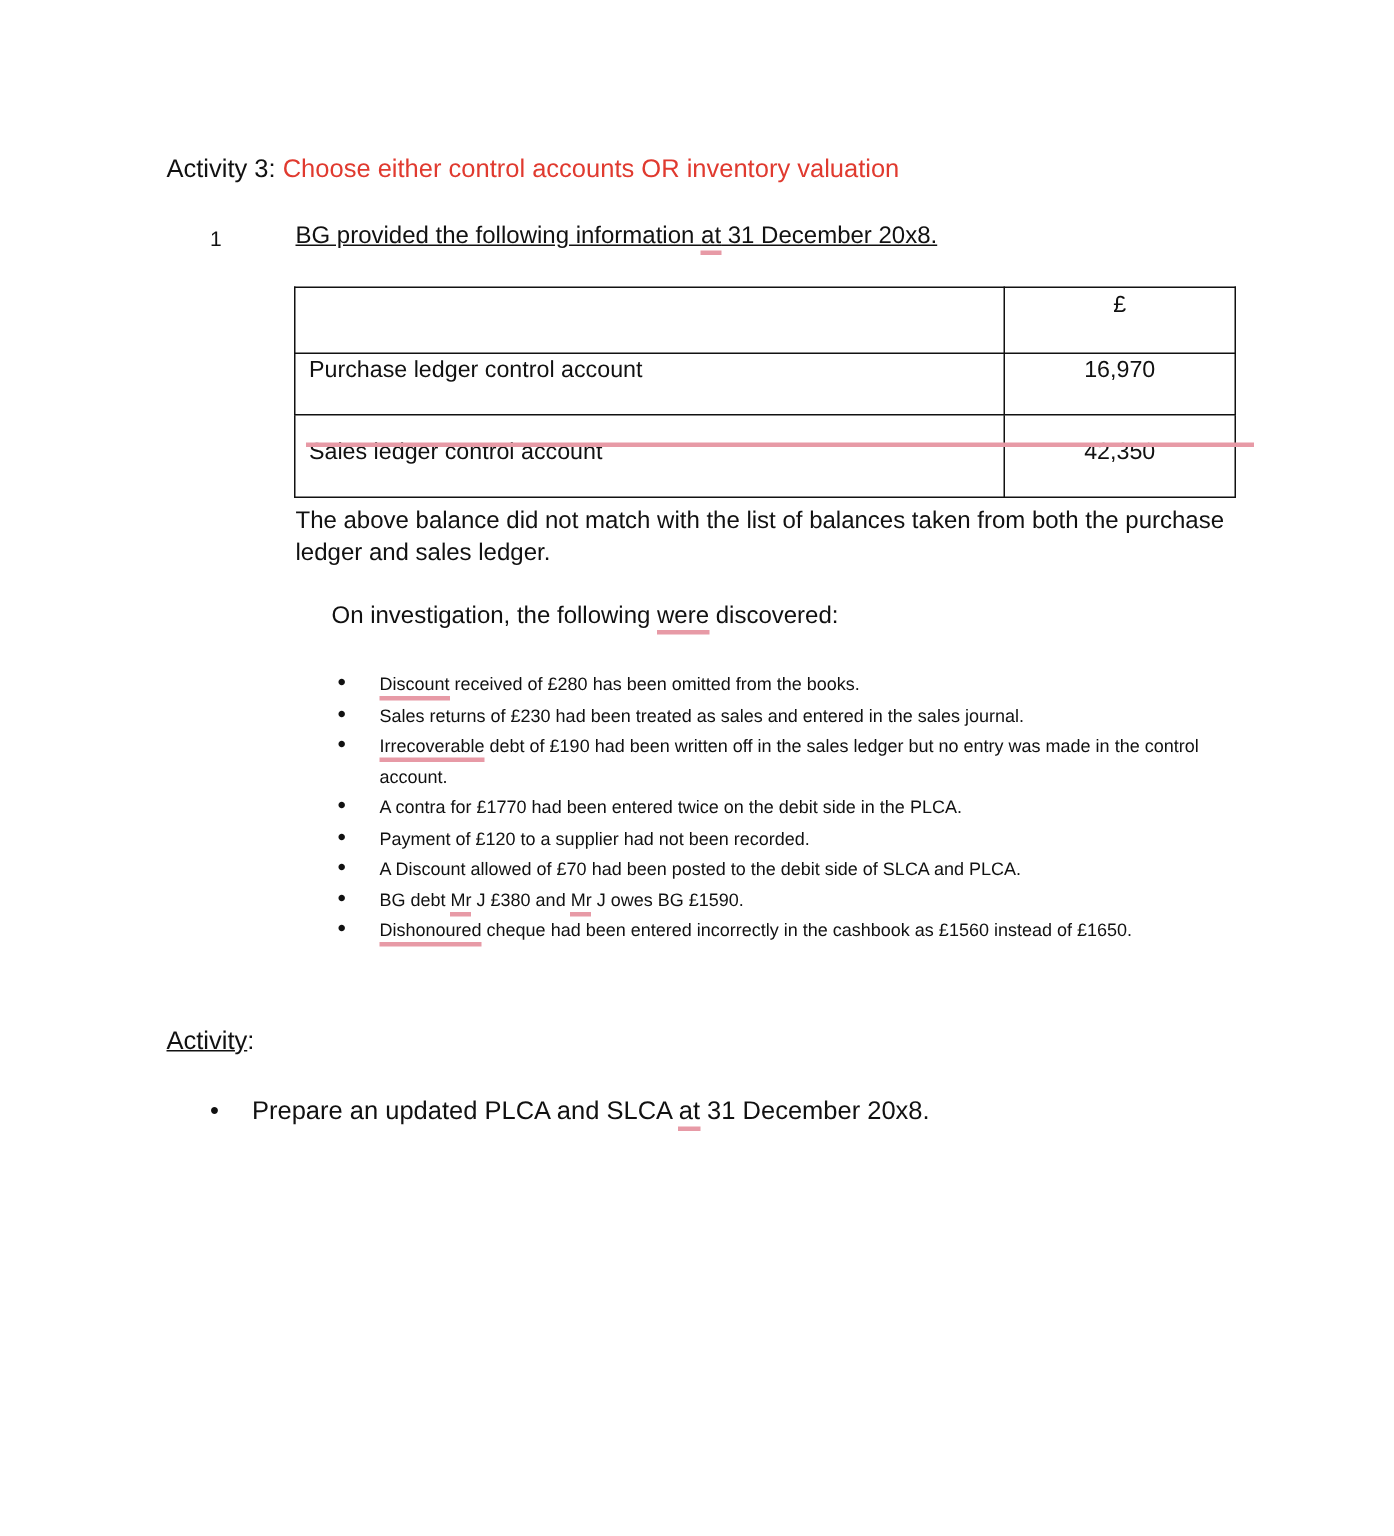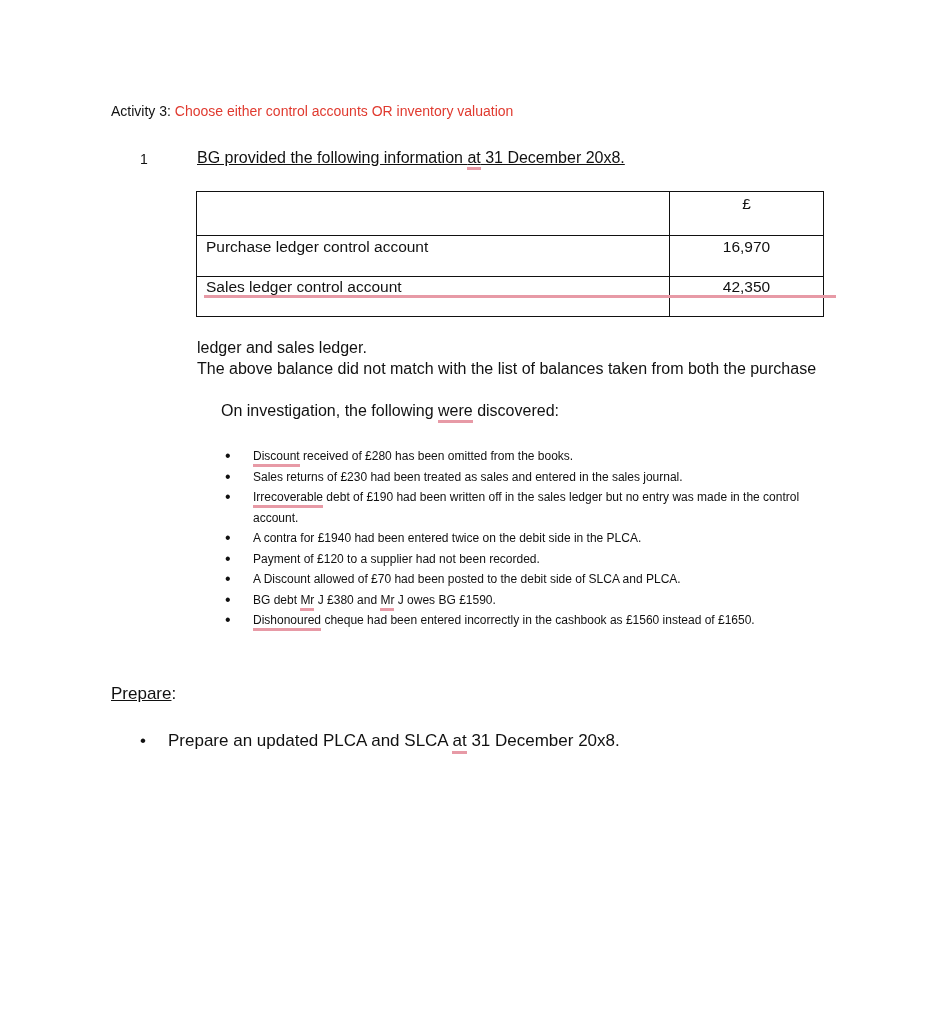--- a/index.html
+++ b/index.html
@@ -1,30 +1,30 @@
 <!DOCTYPE html>
 <html><head>
 <meta charset="utf-8">
 <style>
   html, body { margin:0; padding:0; background:#ffffff; }
   body { width:929px; height:1024px; position:relative; overflow:hidden;
          font-family:"Liberation Sans", sans-serif; color:#111; }
   .abs { position:absolute; white-space:nowrap; }
-  .title { left:111px; top:103px; font-size:14px; }
+  .title { left:111px; top:103px; font-size:17px; }
   .title .red { color:#e03a2f; }
   .qnum { left:140px; top:151px; font-size:14px; }
   .intro { left:197px; top:149px; font-size:16px;text-decoration:underline; }
   .sq { position:relative; }
   .sq::after { content:""; position:absolute; left:0; right:0; bottom:-4px; height:3px; background:#e79aa6; }
   table.bal { position:absolute; left:196px; top:191px; width:628px; border-collapse:collapse; font-size:15.5px; }
   table.bal td { border:1.5px solid #111; padding:0 9px; vertical-align:top; }
   table.bal td.amt { width:135px; text-align:center; }
   table.bal tr.r0 td { height:40px; padding-top:3px; }
   table.bal tr.r1 td { height:38px; padding-top:2px; }
-  table.bal tr.r2 td { height:38px; padding-top:1px; }
+  table.bal tr.r2 td { height:38px; padding-top:16px; }
   .tbl-squiggle { position:absolute; left:204px; top:295px; width:632px; height:3px; background:#e79aa6; }
   .para { left:197px; font-size:16px; line-height:21px; }
   ul.issues { position:absolute; left:225px; top:446px; margin:0; padding:0; list-style:none; font-size:12px; line-height:20.5px; width:590px; }
   ul.issues li { position:relative; padding-left:28px; white-space:normal; }
   ul.issues li::before { content:"\2022"; position:absolute; left:0; top:0; font-size:16px; }
   .req { left:111px; top:684px; font-size:17px; }
   .req .u { text-decoration:underline; }
   .task { left:140px; top:731px; font-size:17px; }
   .task .b { display:inline-block; width:28px; }
 </style>
@@ -48,31 +48,31 @@
   </tr>
   <tr class="r2">
     <td>Sales ledger control account</td>
     <td class="amt">42,350</td>
   </tr>
 </tbody>
   </table>
 <div class="abs tbl-squiggle"></div>
 
 <div class="abs para" style="top:337px;">
+  <div>The above balance did not match with the list of balances taken from both the purchase</div>
   <div>ledger and sales ledger.</div>
-  <div>The above balance did not match with the list of balances taken from both the purchase</div>
 </div>
 <div class="abs para" style="top:400px;margin-left:24px;"><span>On investigation, the following </span><span class="sq">were</span><span> discovered:</span></div>
 
 <ul class="issues">
   <li><span class="sq">Discount</span><span> received of £280 has been omitted from the books.</span></li>
   <li><span>Sales returns of £230 had been treated as sales and entered in the sales journal.</span></li>
   <li><span class="sq">Irrecoverable</span><span> debt of £190 had been written off in the sales ledger but no entry was made in the control account.</span></li>
-  <li><span>A contra for £1940 had been entered twice on the debit side in the PLCA.</span></li>
+  <li><span>A contra for £1770 had been entered twice on the debit side in the PLCA.</span></li>
   <li><span>Payment of £120 to a supplier had not been recorded.</span></li>
   <li><span>A Discount allowed of £70 had been posted to the debit side of SLCA and PLCA.</span></li>
   <li><span>BG debt </span><span class="sq">Mr</span><span> J £380 and </span><span class="sq">Mr</span><span> J owes BG £1590.</span></li>
   <li><span class="sq">Dishonoured</span><span> cheque had been entered incorrectly in the cashbook as £1560 instead of £1650.</span></li>
 </ul>
 
-<div class="abs req"><span class="u">Prepare</span><span>:</span></div>
+<div class="abs req"><span class="u">Activity</span><span>:</span></div>
 
 <div class="abs task"><span class="b">•</span><span>Prepare an updated PLCA and SLCA </span><span class="sq">at</span><span> 31 December 20x8.</span></div>
 
 </body></html>

